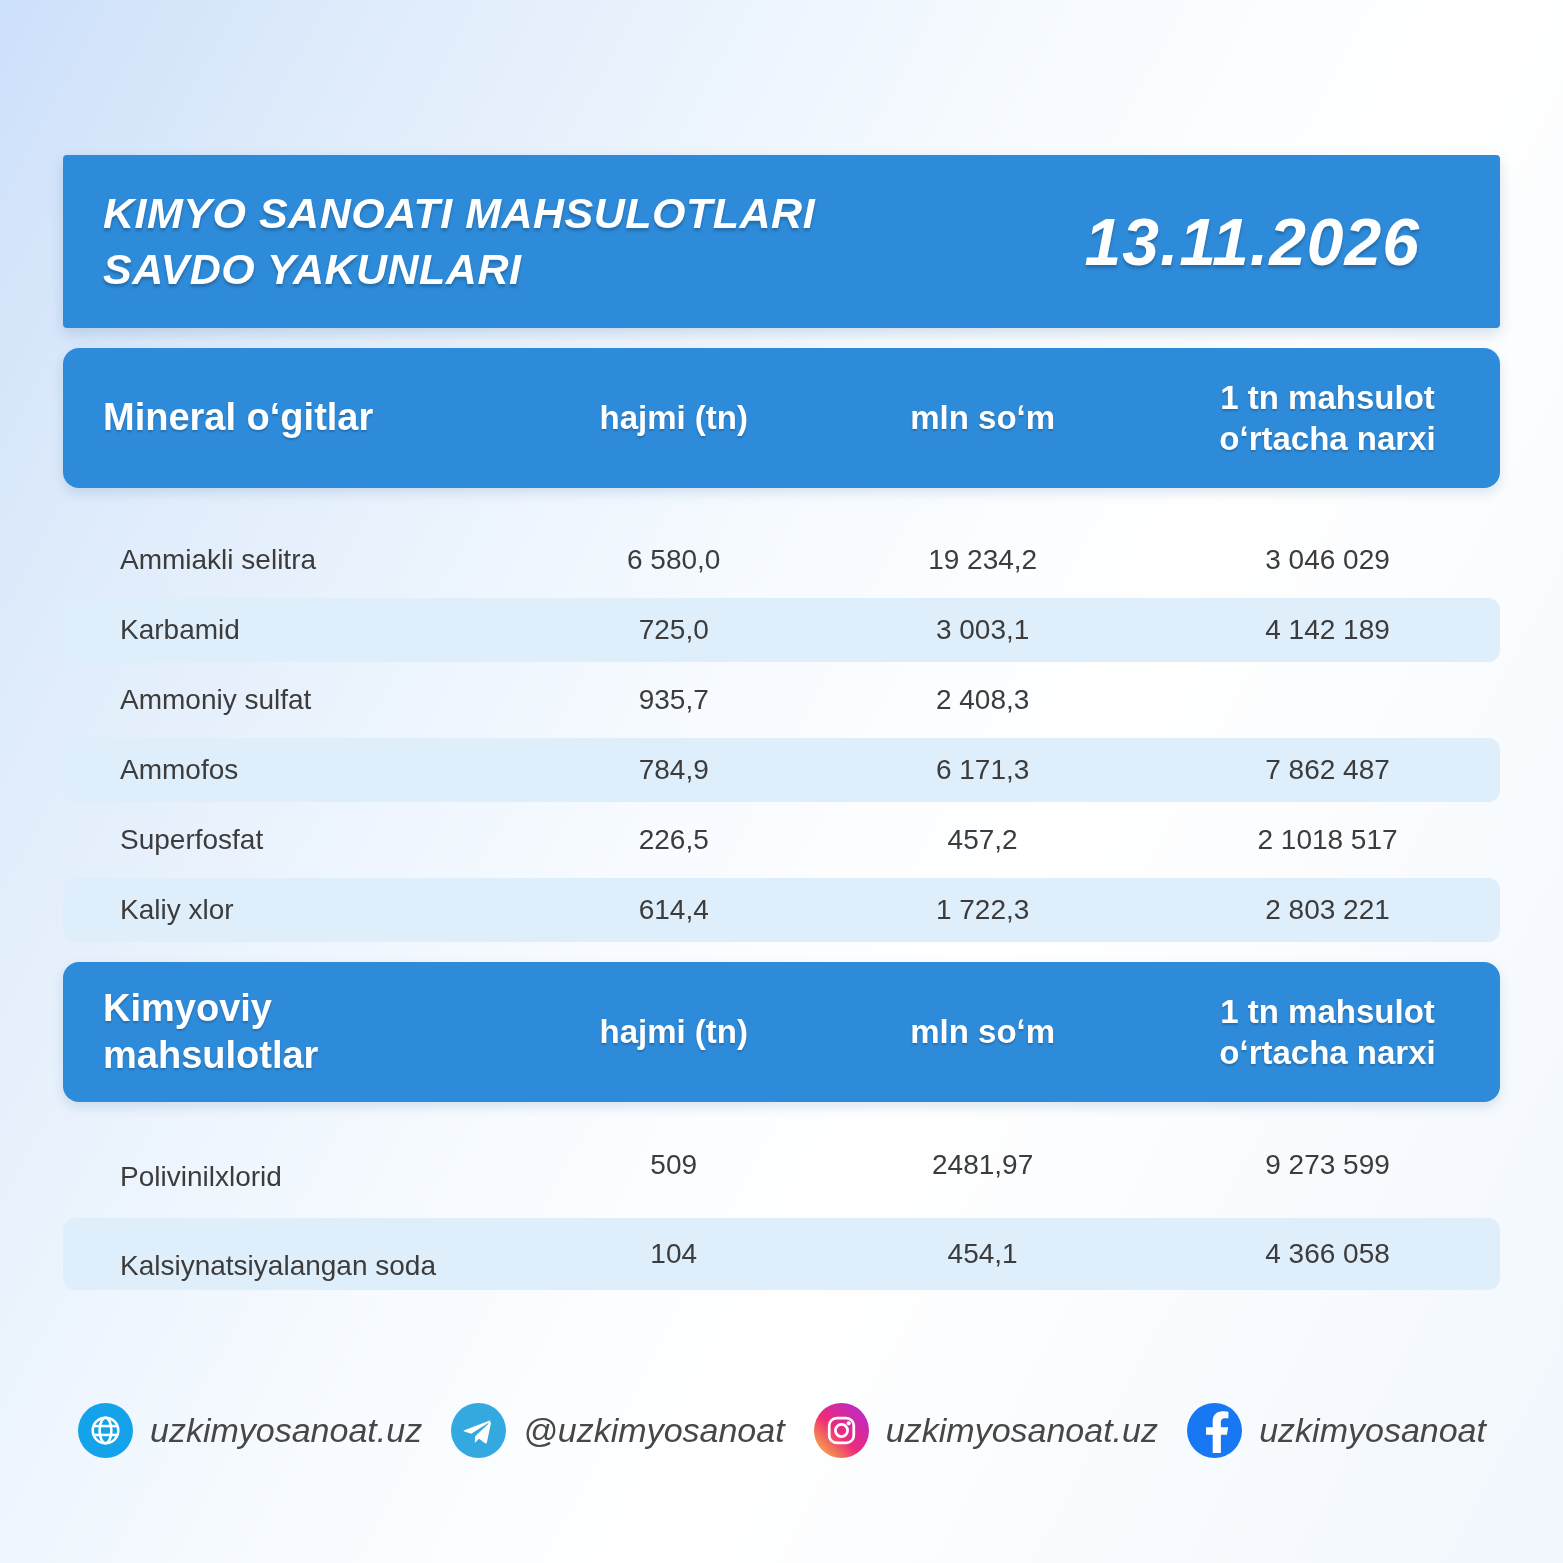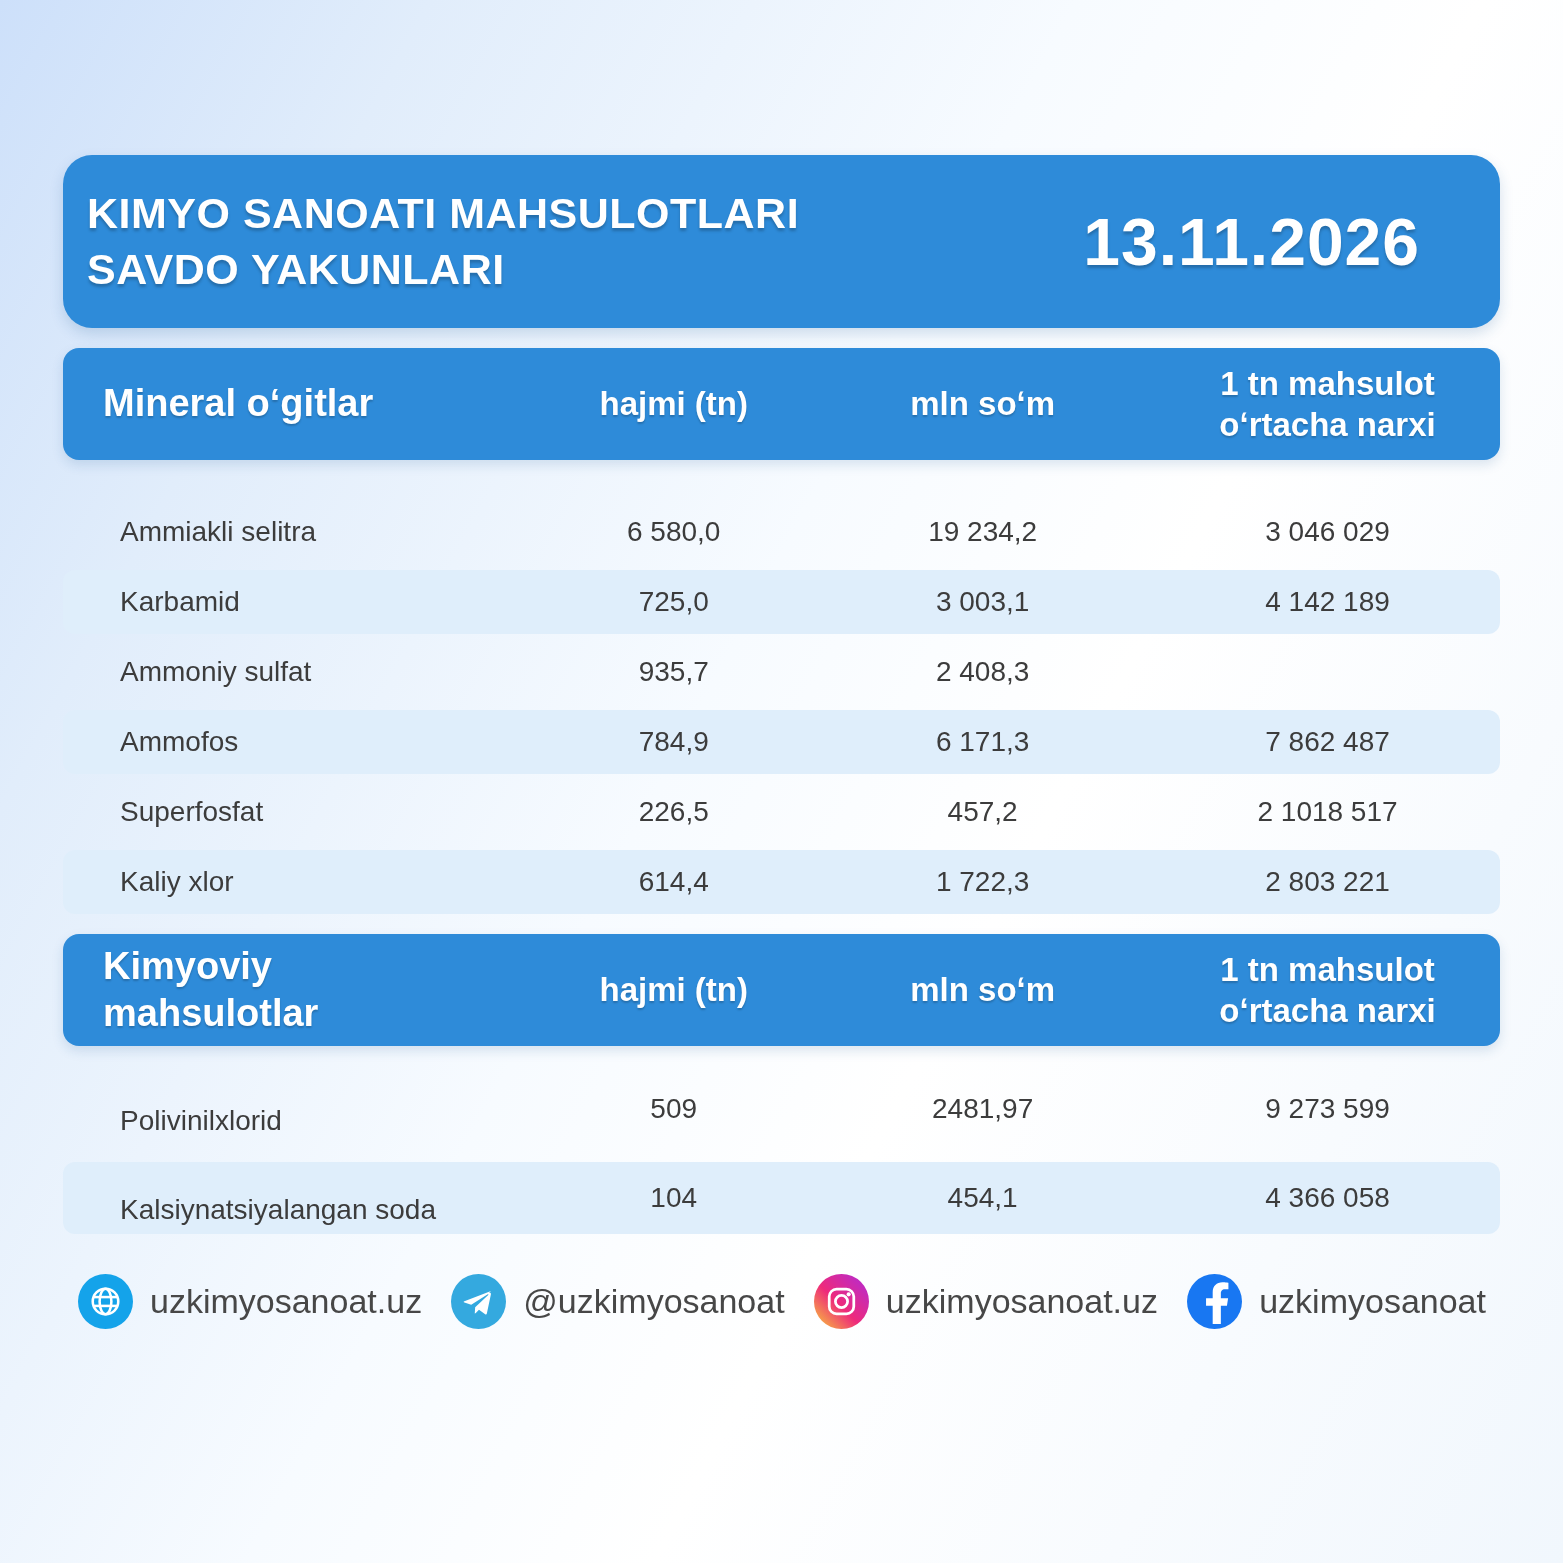--- a/index.html
+++ b/index.html
@@ -12,47 +12,48 @@
     background: linear-gradient(118deg, #cde0fa 0%, #e1edfb 18%, #f7fbff 45%, #ffffff 62%, #f1f7fd 100%);
     font-family: "Liberation Sans", sans-serif;
   }
   .content { width: 1437px; margin-left: 63px; }
 
   
   .header-box {
     margin-top: 155px;
     height: 173px;
     background: #2e8bd9;
-    border-radius: 29px;
+    border-radius: 4px;
     display: flex;
     align-items: center;
     justify-content: space-between;
-    padding: 0 80px 0 24px;
+    padding: 0 80px 0 40px;
     box-shadow: 0 6px 14px rgba(30, 90, 150, 0.18);
+    font-style: italic;
   }
   .title {
     color: #ffffff;
     font-size: 43px;
     font-weight: 800;
     line-height: 1.3;
     letter-spacing: 0.5px;
     text-shadow: 0 3px 3px rgba(0,0,0,0.22);
   }
   .date {
     color: #ffffff;
     font-size: 66px;
     font-weight: 800;
     letter-spacing: 1px;
     text-shadow: 0 3px 3px rgba(0,0,0,0.22);
   }
 
   
   .thead {
     margin-top: 20px;
-    height: 112px;
+    height: 140px;
     background: #2e8bd9;
     border-radius: 16px;
     display: grid;
     grid-template-columns: 33% 19% 24% 24%;
     align-items: center;
     box-shadow: 0 5px 12px rgba(30, 90, 150, 0.15);
   }
   .thead .th {
     color: #ffffff;
     font-weight: 800;
@@ -84,25 +85,26 @@
   }
   .trow .cell { text-align: center; }
   .trow .cell.name { text-align: left; padding-left: 57px; }
   .trow.striped { background: #dfeefb; }
   .rows-2 .trow { height: 78px; margin-bottom: 14px; }
   .rows-2 .trow.striped { height: 72px; }
   .rows-2 .cell.name { line-height: 1.2; max-width: 440px; margin-top: 24px; }
 
   
   .footer {
-    margin-top: 40px;
+    margin-top: 113px;
     display: flex;
     justify-content: space-between;
     align-items: center;
     padding: 0 14px 0 15px;
+    font-style: italic;
   }
   .flink { display: flex; align-items: center; gap: 17px; }
   .flink .label { font-size: 34px; color: #474747; }
   .ficon { width: 55px; height: 55px; flex: 0 0 auto; display: block; }
 </style>
 </head>
 <body>
 
 <div class="page">
   <div class="content">

